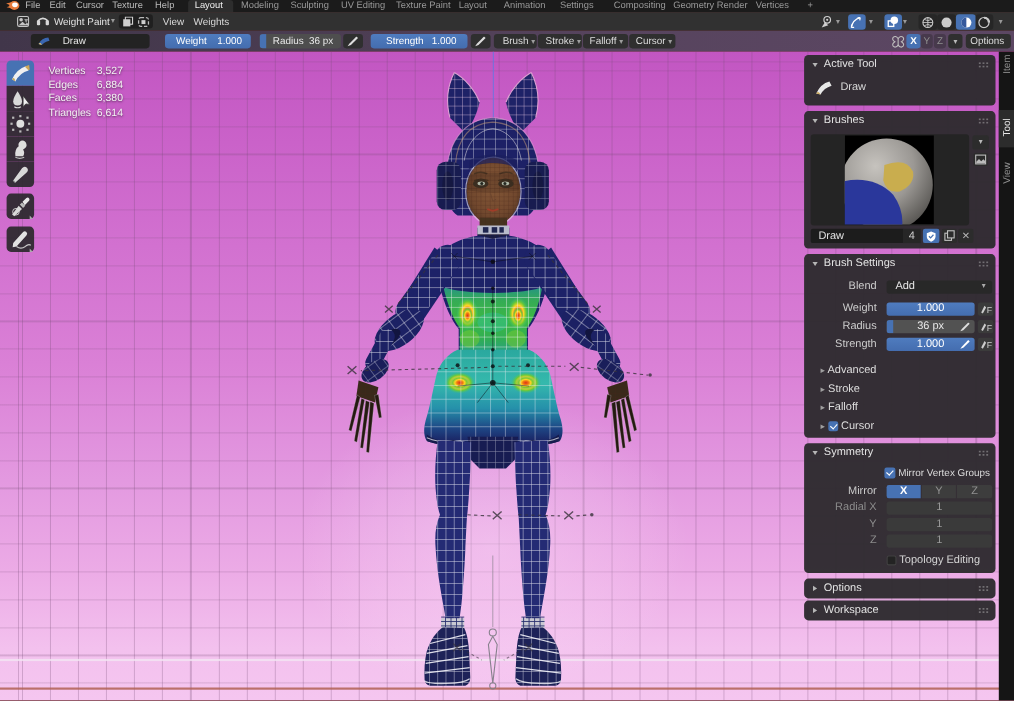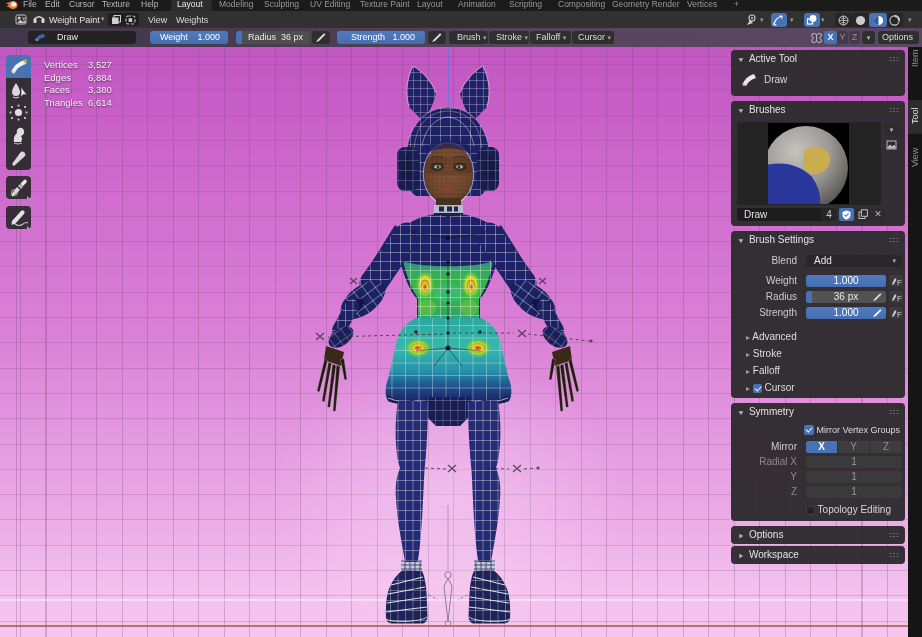--- a/index.html
+++ b/index.html
@@ -74,21 +74,21 @@
   <div class="mi" style="left:69px">Cursor</div>
   <div class="mi" style="left:102px">Texture</div>
   <div class="mi" style="left:141px">Help</div>
   <div class="tab active" style="left:177px">Layout</div>
   <div class="tab" style="left:219px">Modeling</div>
   <div class="tab" style="left:264px">Sculpting</div>
   <div class="tab" style="left:310px">UV Editing</div>
   <div class="tab" style="left:360px">Texture Paint</div>
   <div class="tab" style="left:417px">Layout</div>
   <div class="tab" style="left:458px">Animation</div>
-  <div class="tab" style="left:509px">Scripting</div>
+  <div class="tab" style="left:509px">Settings</div>
   <div class="tab" style="left:558px">Compositing</div>
   <div class="tab" style="left:612px">Geometry Render</div>
   <div class="tab" style="left:687px">Vertices</div>
   <div class="tab" style="left:734px">+</div>
 </div>
 
 <div id="hdr2">
   <svg class="abs" style="left:15px;top:3px" width="12" height="11" viewBox="0 0 12 11">
     <rect x="1" y="1" width="10" height="9" rx="1.5" fill="none" stroke="#c6c6c6" stroke-width="1"></rect>
     <circle cx="4.2" cy="4" r="1.6" fill="#c6c6c6"></circle>

